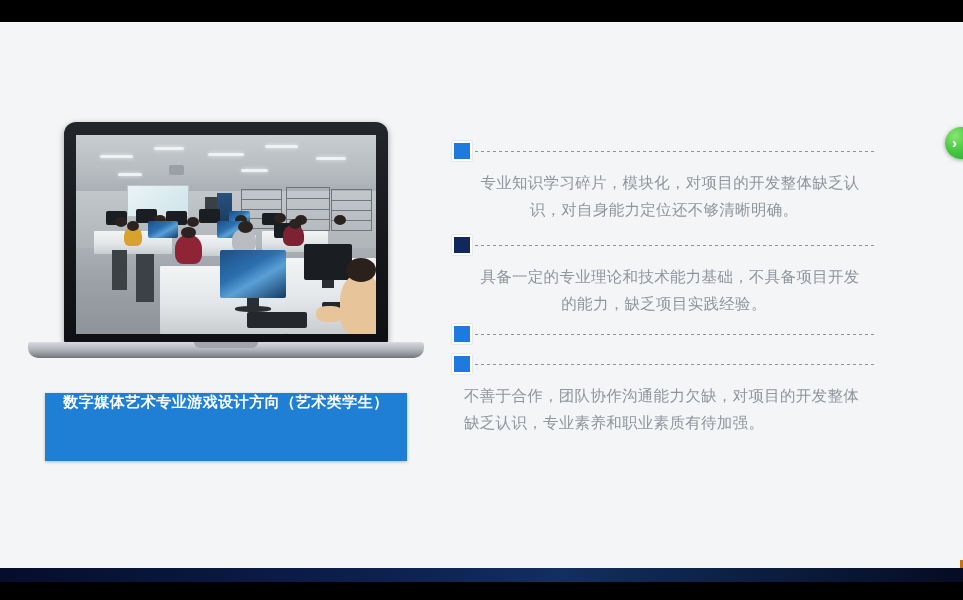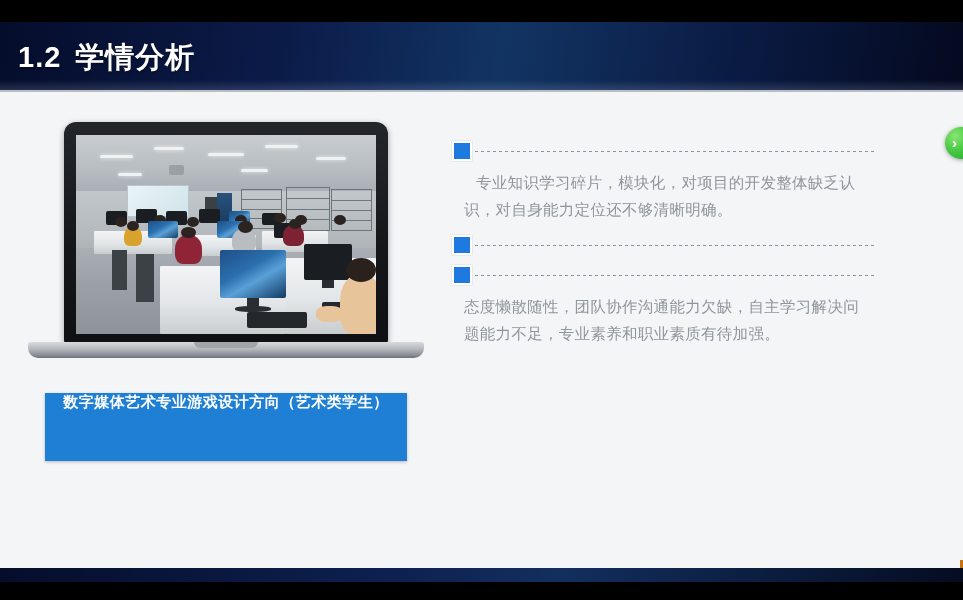--- a/index.html
+++ b/index.html
@@ -243,21 +243,21 @@
     background-repeat: repeat-x;
   }
   .point-text {
     margin: 7px 0 0 12px;
     font-size: 15.5px;
     line-height: 27px;
     color: #8e959c;
     letter-spacing: 0.3px;
     width: 400px;
   }
-  .point-text.first { text-indent: 12px; }
+  .point-text.first { text-indent: 12px; text-align: center; }
   .p-gap-1 { margin-bottom: 11px; }
   .p-gap-2 { margin-bottom: 6px; }
   .p-gap-3 { margin-bottom: 8px; }
 
   
   .green-btn {
     position: absolute;
     left: 945px; top: 127px;
     width: 32px; height: 32px;
     border-radius: 50%;
@@ -294,25 +294,20 @@
   }
 </style>
 </head>
 <body>
 
 <div class="screen">
 
 
   <div class="slide">
 
-    <div class="slide-header">
-      <div class="slide-title">
-        <span class="num">1.2</span><span>学情分析</span>
-      </div>
-    </div>
 
     <div class="laptop">
       <div class="laptop-lid">
         <div class="laptop-screen">
           <div class="photo">
             <div class="ph-ceiling"></div>
             <div class="ph-wall"></div>
             <div class="ph-floor"></div>
 
             <div class="ph-light" style="left:8%;  top:10%; width:11%;"></div>
@@ -410,34 +405,41 @@
     <div class="points">
 
       <div class="point p-gap-1">
         <div class="point-rule">
           <span class="bullet b-bright"></span>
           <span class="dots"></span>
         </div>
         <p class="point-text first">专业知识学习碎片，模块化，对项目的开发整体缺乏认识，对自身能力定位还不够清晰明确。</p>
       </div>
 
+      <div class="point p-gap-2">
+        <div class="point-rule">
+          <span class="bullet b-dark"></span>
+          <span class="dots"></span>
+        </div>
+        <p class="point-text first">具备一定的专业理论和技术能力基础，不具备项目开发的能力，缺乏项目实践经验。</p>
+      </div>
 
       <div class="point p-gap-3">
         <div class="point-rule">
           <span class="bullet b-bright"></span>
           <span class="dots"></span>
         </div>
       </div>
 
       <div class="point">
         <div class="point-rule">
           <span class="bullet b-bright"></span>
           <span class="dots"></span>
         </div>
-        <p class="point-text">态度懒散随性，团队协作沟通能力欠缺，自主学习解决问题能力不足，专业素养和职业素质有待加强。</p>
+        <p class="point-text">不善于合作，团队协作沟通能力欠缺，对项目的开发整体缺乏认识，专业素养和职业素质有待加强。</p>
       </div>
 
     </div>
   </div>
 
   <div class="green-btn">
     <span class="glyph">›</span>
   </div>
 
   <div class="bottom-band"></div>

